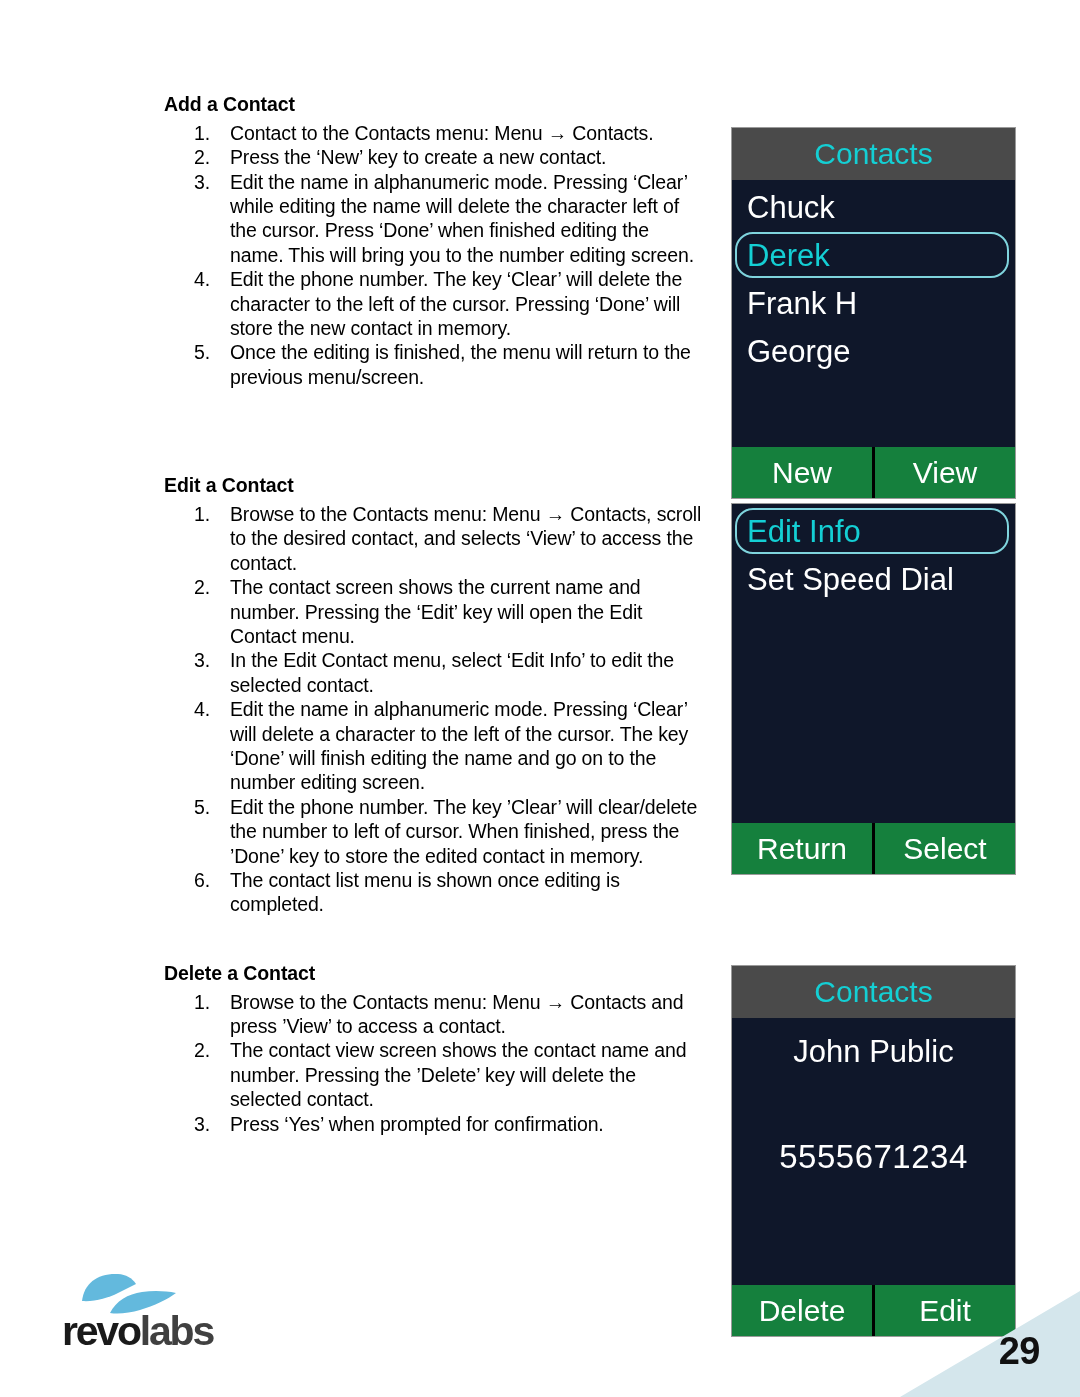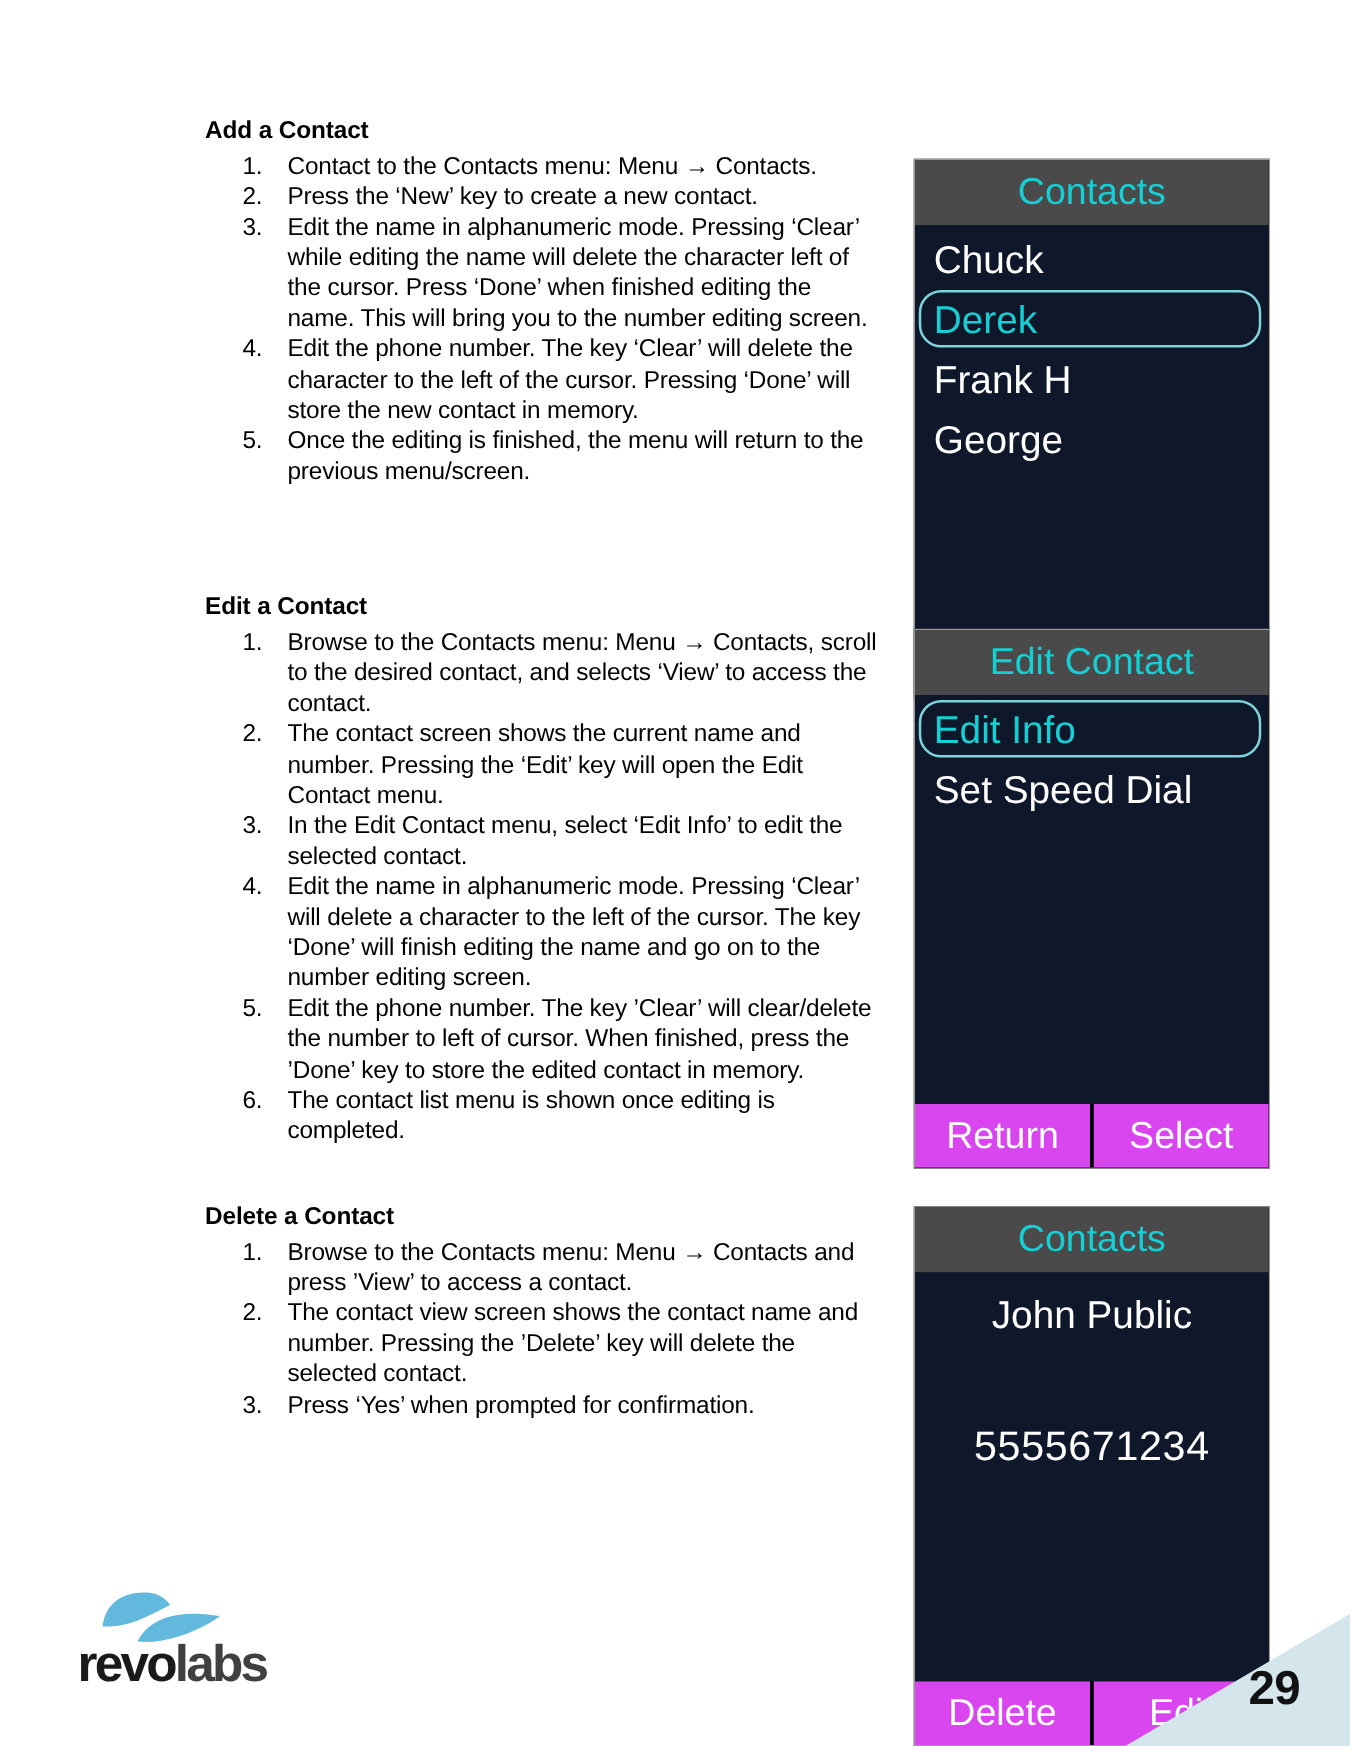--- a/index.html
+++ b/index.html
@@ -53,21 +53,21 @@
     text-align: left;
     font-size: 19.5px;
   }
   .gap-after-add  { height: 84px; }
   .gap-after-edit { height: 44px; }
 
   
   .screen {
     position: absolute;
     width: 285px;
-    height: 432px;
+    height: 372px;
     background: #000000;
     border: 1px solid #9a9a9a;
     box-sizing: border-box;
     display: flex;
     flex-direction: column;
     overflow: hidden;
   }
   #screen-contacts-list { left: 731px; top: 127px; }
   #screen-edit-contact  { left: 731px; top: 503px; }
   #screen-contact-view  { left: 731px; top: 965px; }
@@ -109,21 +109,21 @@
   }
   .screen-footer {
     flex: 0 0 auto;
     height: 51px;
     display: flex;
     gap: 3px;
     background: #000;
   }
   .softkey {
     flex: 1 1 50%;
-    background: #d946ef;
+    background: #15803d;
     color: #ffffff;
     font-size: 30px;
     display: flex;
     align-items: center;
     justify-content: center;
   }
   
   .contact-view-name {
     color: #ffffff;
     font-size: 31px;
@@ -293,23 +293,20 @@
     <div class="softkey">
       <span>New</span>
     </div>
     <div class="softkey">
       <span>View</span>
     </div>
   </div>
 </div>
 
 <div class="screen" id="screen-edit-contact">
-  <div class="screen-header">
-    <span>Edit Contact</span>
-  </div>
   <div class="screen-body">
     <div class="list-item selected">
       <span>Edit Info</span>
     </div>
     <div class="list-item">
       <span>Set Speed Dial</span>
     </div>
   </div>
   <div class="screen-footer">
     <div class="softkey">

